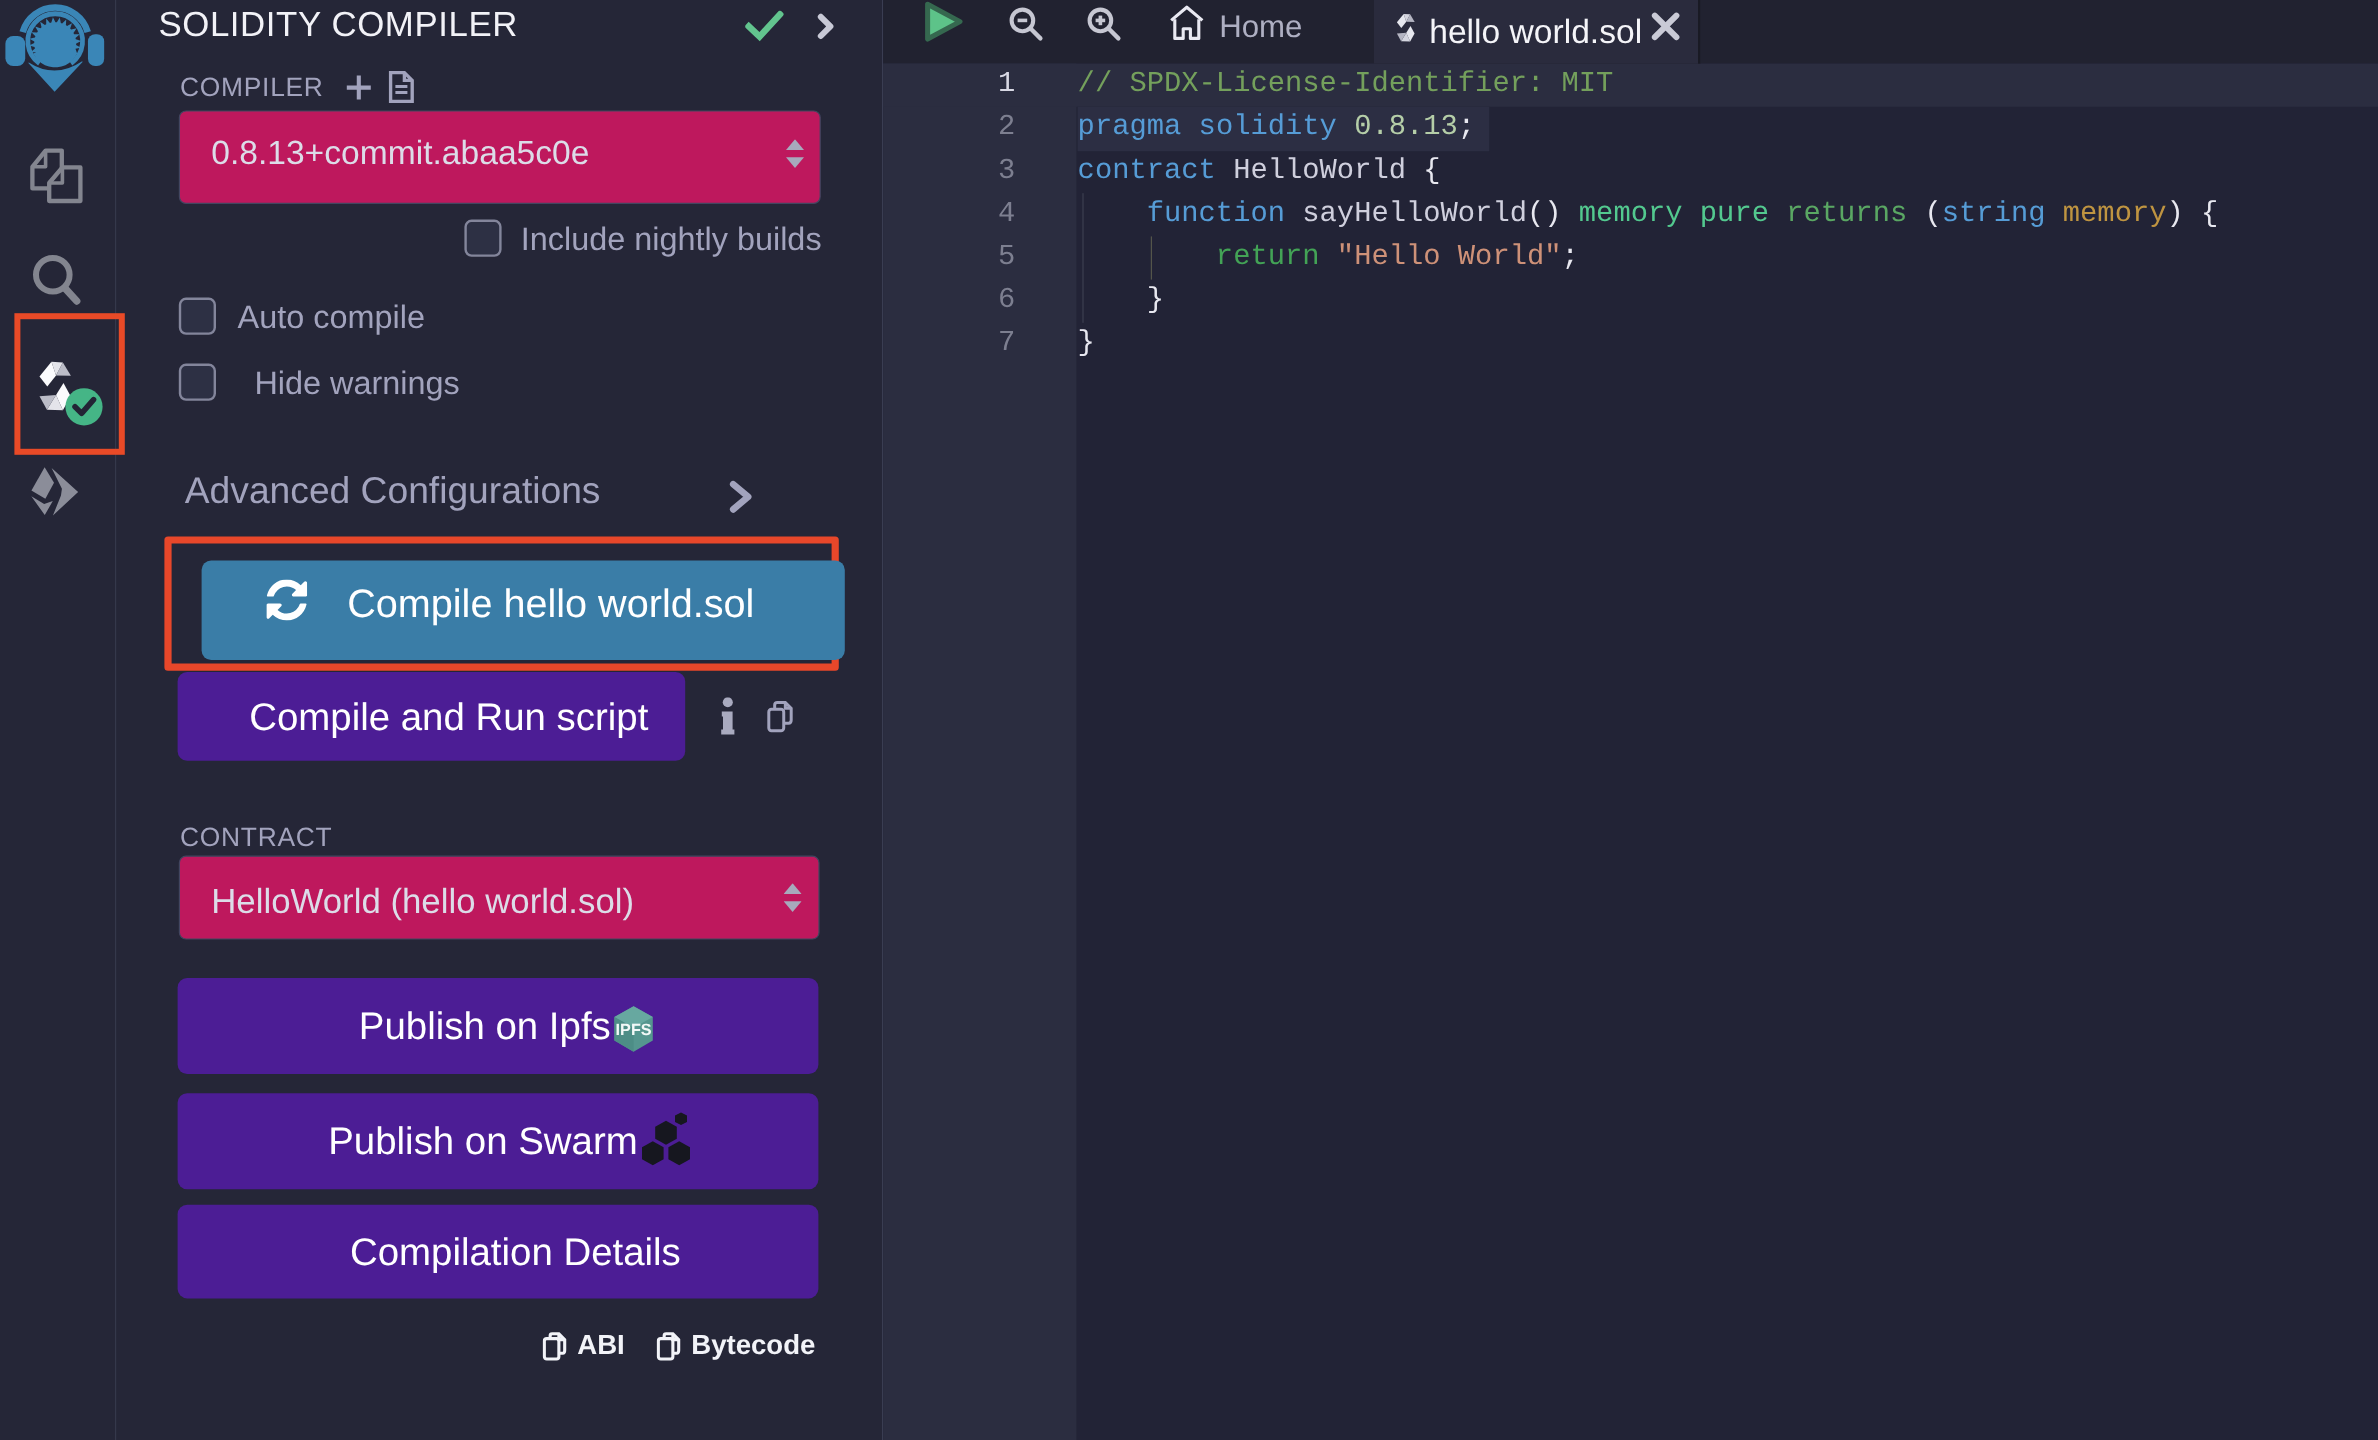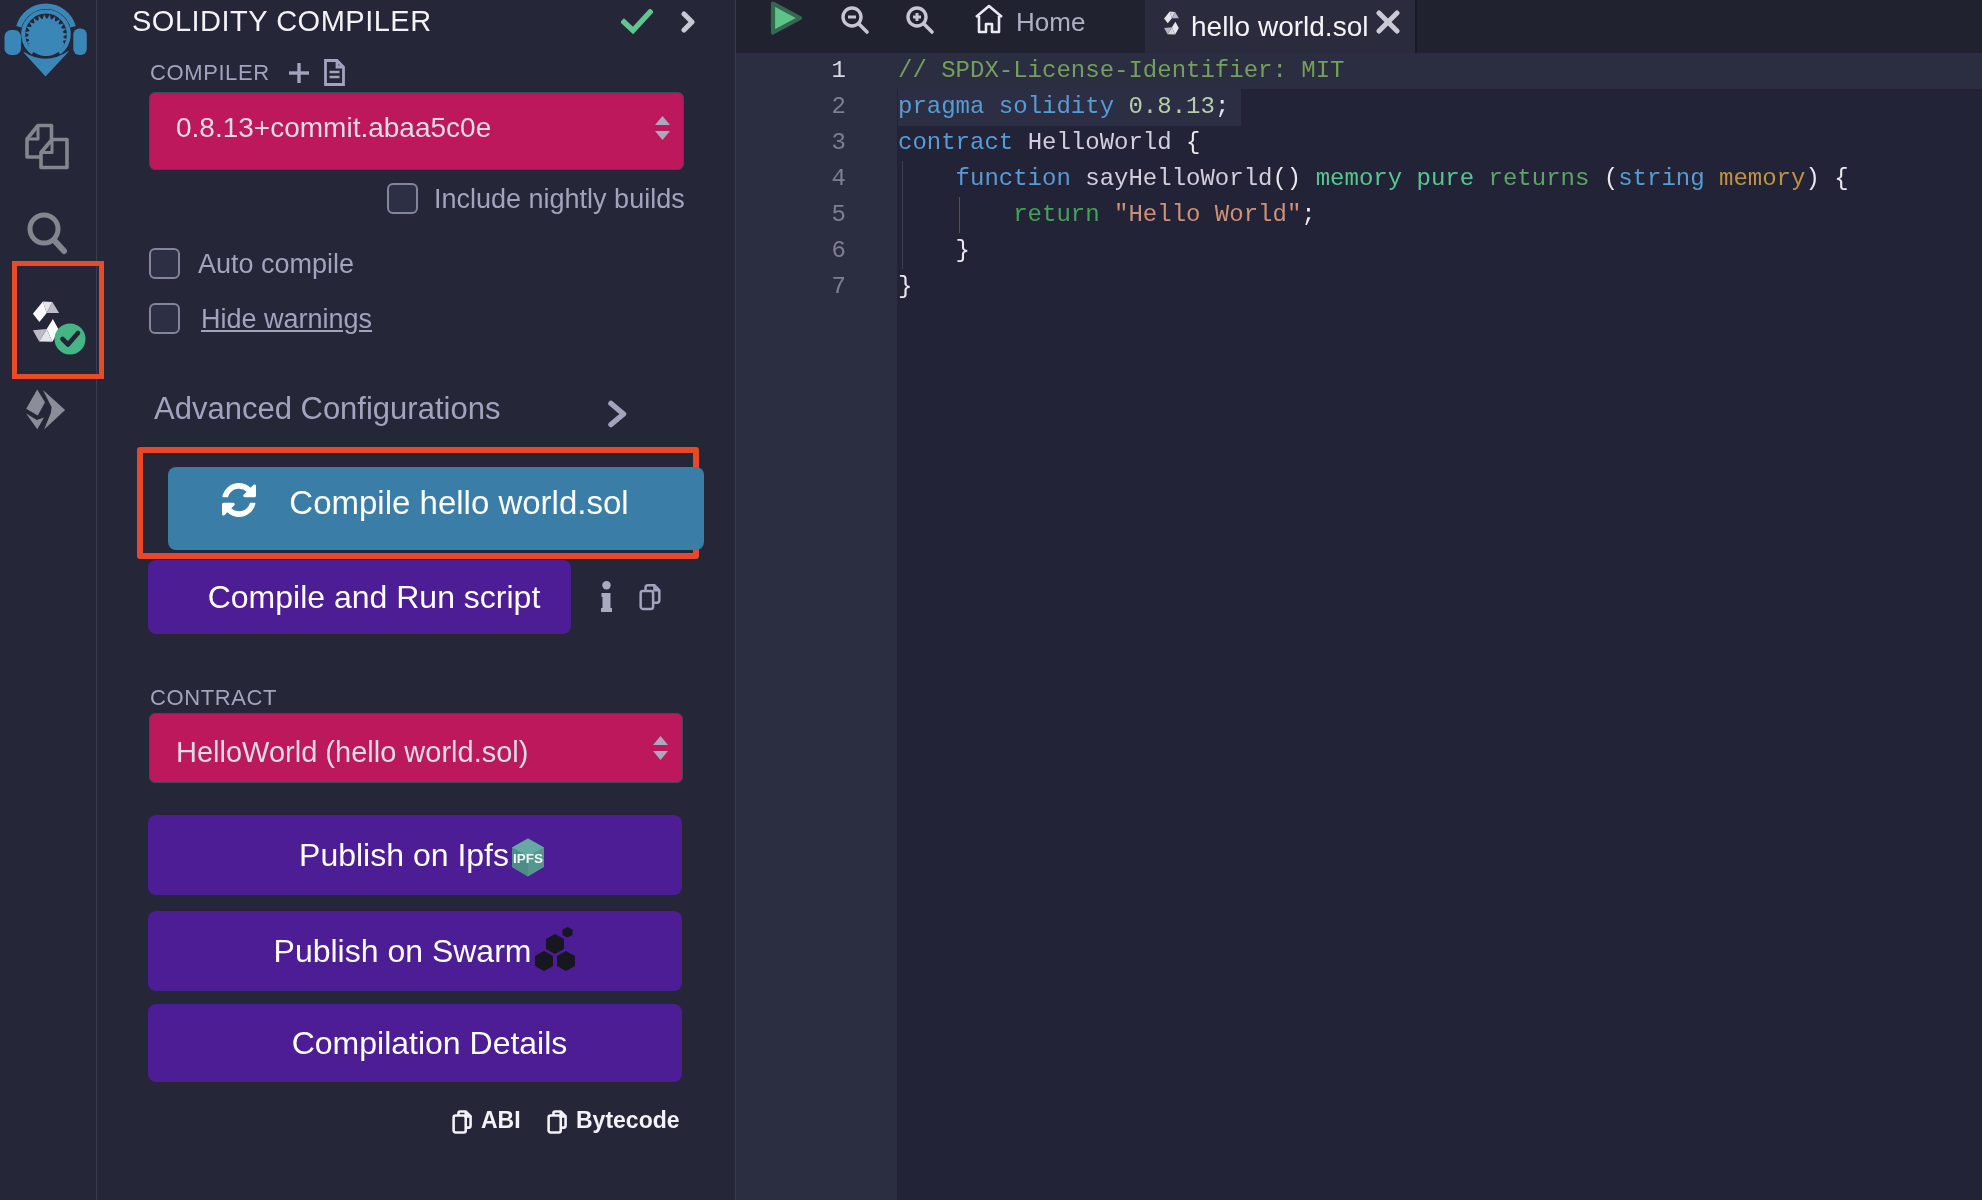--- a/index.html
+++ b/index.html
@@ -105,21 +105,21 @@
     </svg>
   </div>
 
   <div class="abs cbox" style="left:290px; top:183px;"></div>
   <div class="abs muted" style="left:337px; top:184px; font-size:27px;">Include nightly builds</div>
 
   <div class="abs cbox" style="left:52px; top:248px;"></div>
   <div class="abs muted" style="left:101px; top:249px; font-size:27px;">Auto compile</div>
 
   <div class="abs cbox" style="left:52px; top:303px;"></div>
-  <div class="abs muted" style="left:104px; top:304px; font-size:27px;text-decoration:underline;">Hide warnings</div>
+  <div class="abs muted" style="left:115px; top:304px; font-size:27px;">Hide warnings</div>
 
   <div class="abs muted" style="left:57px; top:391px; font-size:31px;">Advanced Configurations</div>
   <svg class="abs" style="left:509px; top:399px;" width="24" height="30" viewBox="0 0 24 30">
     <path d="M 5 4.5 L 17.5 15 L 5 25.5" fill="none" stroke="#a2a3bd" stroke-width="5.5" stroke-linecap="round" stroke-linejoin="round"></path>
   </svg>
 
   <div class="abs redbox" style="left:40px; top:447px; width:562px; height:112px; border-radius:3px;"></div>
   <div class="abs btn btn-blue" style="left:51px; top:467px; width:536px; height:83px; line-height:72px; font-size:33px;margin-left:20px;">
     <span style="margin-left:46px;">Compile hello world.sol</span>
   </div>

